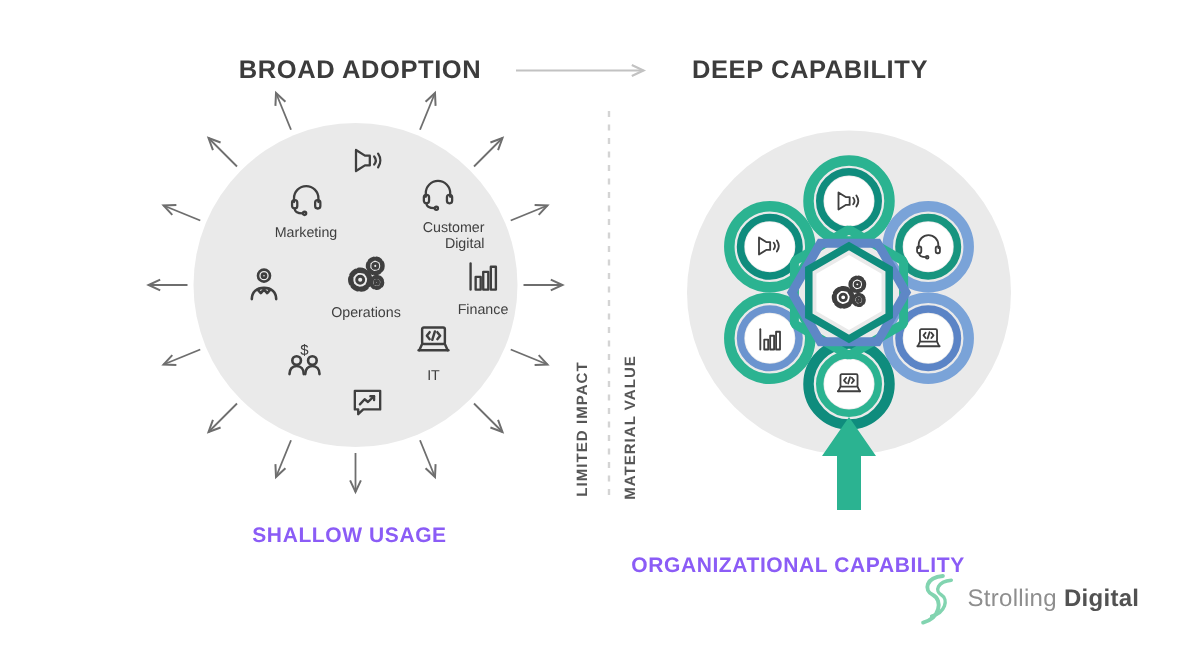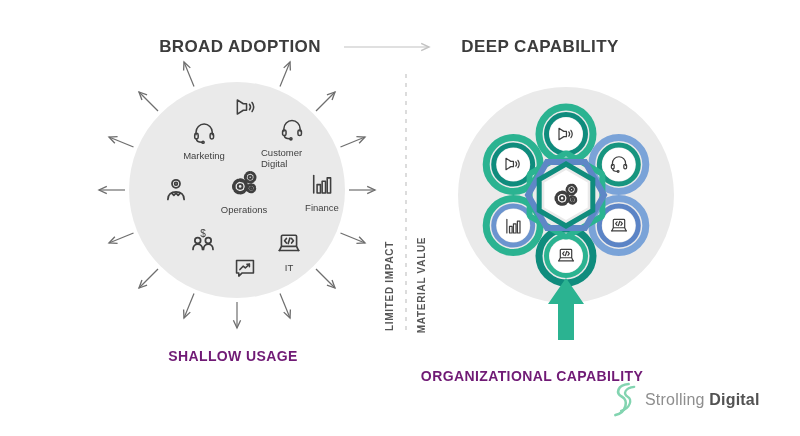--- a/index.html
+++ b/index.html
@@ -4,26 +4,26 @@
 <style>
   html,body{margin:0;padding:0;background:#fff;}
   .stage{position:relative;width:780px;height:436px;background:#ffffff;overflow:hidden;
          font-family:"Liberation Sans",sans-serif;}
   .hdr{position:absolute;transform:translateX(-50%);font-size:17px;font-weight:700;
        color:#3c3c3c;letter-spacing:.4px;white-space:nowrap;}
   .circle{position:absolute;border-radius:50%;background:#eaeaea;}
   .abs{position:absolute;}
   .item{position:absolute;transform:translate(-50%,-50%);display:flex;flex-direction:column;
         align-items:center;gap:5px;}
-  .item .lbl{font-size:9.5px;color:#3f3f3f;text-align:left;line-height:1.15;}
+  .item .lbl{font-size:9.5px;color:#3f3f3f;text-align:right;line-height:1.15;}
   .item .lbl.wrap{width:62px;}
   [data-icon]{display:block;}
   [data-icon] svg{width:100%;height:100%;display:block;}
   .caption{position:absolute;transform:translateX(-50%);font-size:14px;font-weight:700;
-           color:#701a75;letter-spacing:.4px;white-space:nowrap;}
+           color:#8b5cf6;letter-spacing:.4px;white-space:nowrap;}
   .vlabel{position:absolute;transform:translate(-50%,-50%) rotate(-90deg);font-size:10px;
           font-weight:700;color:#565656;letter-spacing:.7px;white-space:nowrap;}
   .petal-icon{position:absolute;transform:translate(-50%,-50%);}
   .logo{position:absolute;left:606px;top:381px;display:flex;align-items:center;gap:7px;}
   .logo-text{font-size:16px;color:#8e8e8e;letter-spacing:.2px;white-space:nowrap;text-align:right;}
   .logo-text .dark{color:#525252;font-weight:600;}
 </style>
 </head>
 <body>
 
@@ -138,21 +138,21 @@
     <span style="width:30px;height:30px" data-icon="people-dollar">
         <svg viewBox="0 0 24 24" fill="none" stroke="#3f3f3f" stroke-width="1.4" stroke-linecap="round" stroke-linejoin="round">
           <circle cx="7.8" cy="12.3" r="2.3"></circle>
           <path d="M4 19.5c0-2.6 1.6-4.3 3.8-4.3s3.8 1.7 3.8 4.3"></path>
           <circle cx="16.2" cy="12.3" r="2.3"></circle>
           <path d="M12.4 19.5c0-2.6 1.6-4.3 3.8-4.3s3.8 1.7 3.8 4.3"></path>
           <text x="12" y="9.2" font-size="8" text-anchor="middle" fill="#3f3f3f" stroke="none" font-family="Liberation Sans, sans-serif">$</text>
         </svg>
       </span>
   </div>
-  <div class="item" style="left:289px;top:252px">
+  <div class="item" style="left:289px;top:235px">
     <span style="width:28px;height:28px" data-icon="laptop-code">
         <svg viewBox="0 0 24 24" fill="none" stroke="#3f3f3f" stroke-width="1.4" stroke-linecap="round" stroke-linejoin="round">
           <rect x="5.5" y="4.5" width="13" height="9.5" rx="1"></rect>
           <path d="M3.5 17.5h17"></path>
           <path d="M5.5 14l-1.6 3.5M18.5 14l1.6 3.5"></path>
           <path d="M9.8 7.2 8.2 9.2l1.6 2M14.2 7.2l1.6 2-1.6 2M12.8 6.8l-1.5 4.8"></path>
         </svg>
       </span>
     <span class="lbl">IT</span>
   </div>

